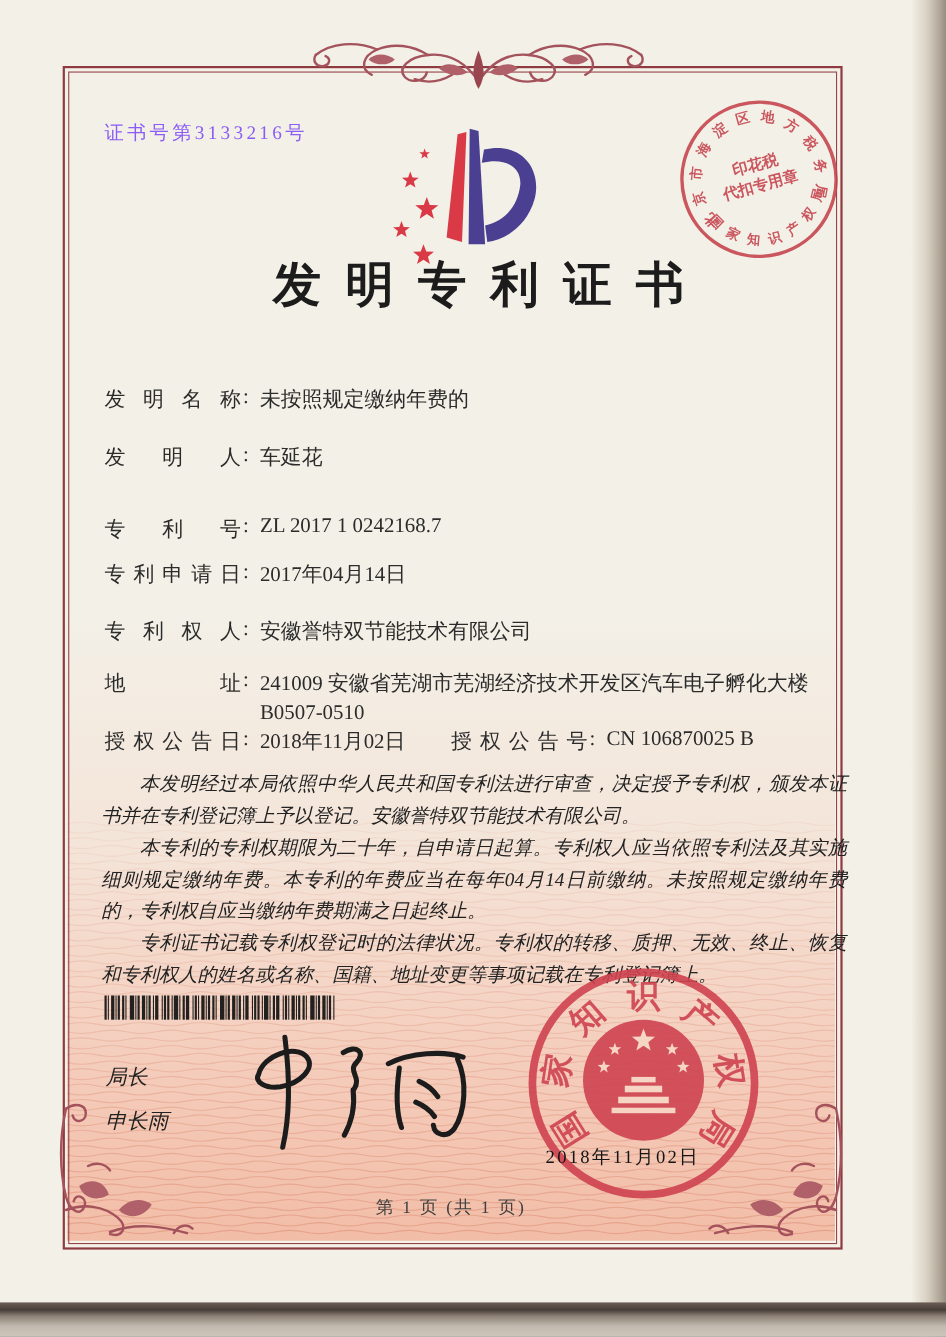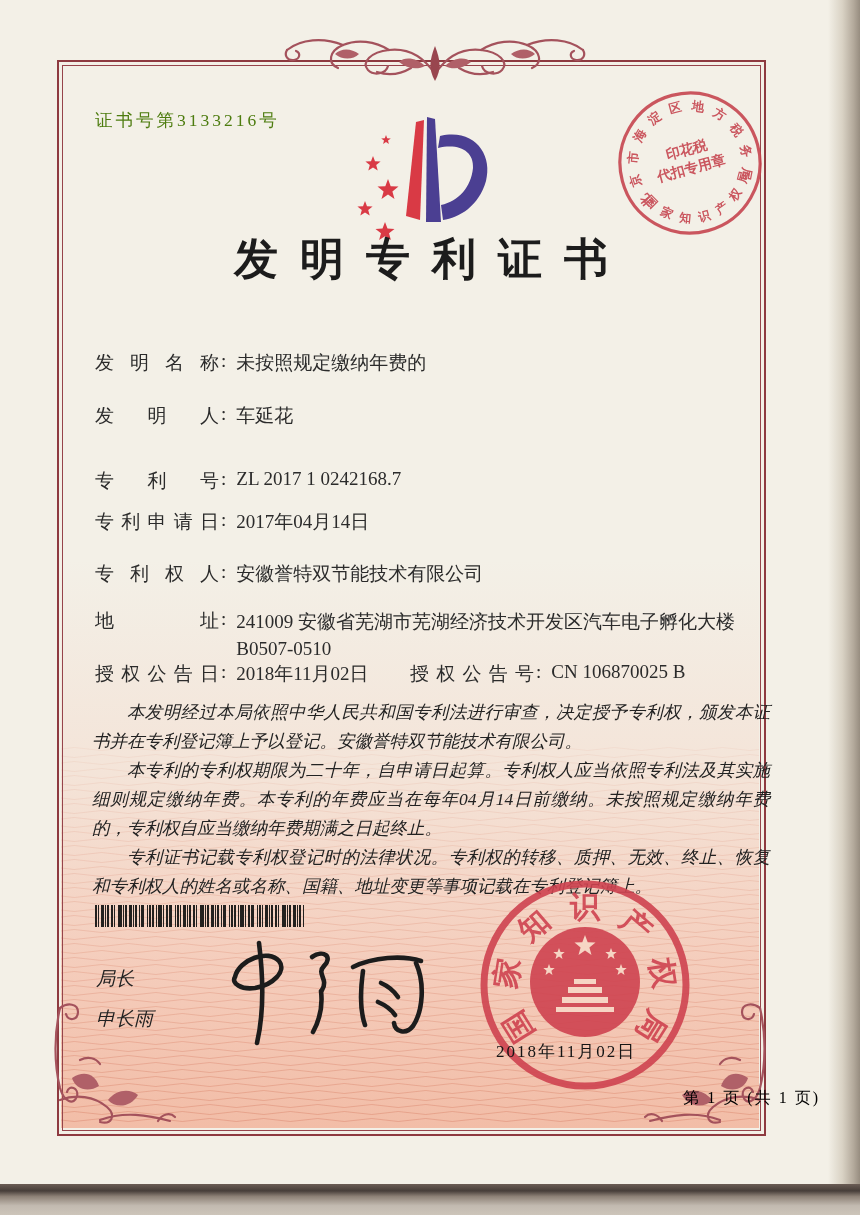--- a/index.html
+++ b/index.html
@@ -8,24 +8,24 @@
   .abs{position:absolute;}
   
   .frame{position:absolute;left:57px;top:60px;width:705px;height:1072px;
          border:2.5px solid #8e3a40;}
   .frame-inner{position:absolute;inset:3px;border:1.5px solid #96444b;}
   
   .pinkband{position:absolute;left:61px;top:560px;width:698px;height:568px;
     background:linear-gradient(to bottom,rgba(246,207,190,0) 0%,rgba(246,205,188,0.35) 38%,
                rgba(245,197,178,0.8) 70%,#f2bda7 100%);}
   
-  .cert-no{left:95px;top:108px;font-size:17.5px;letter-spacing:3px;color:#4d7c0f;}
+  .cert-no{left:95px;top:108px;font-size:17.5px;letter-spacing:3px;color:#8b5cf6;}
   
   .title{left:0;top:230px;width:820px;text-align:center;font-size:44px;font-weight:bold;
-         letter-spacing:22px;padding-left:22px;color:#1c1c1c;}
+         letter-spacing:22px;padding-left:36px;color:#1c1c1c;}
   
   .row{left:95px;font-size:19px;white-space:nowrap;}
   .row .lbl{display:inline-block;width:124px;text-align:justify;text-align-last:justify;
             vertical-align:top;}
   .row .colon{display:inline-block;margin:0 10px 0 2px;vertical-align:top;}
   .row .val{display:inline-block;vertical-align:top;}
   .row.wrap{white-space:normal;}
   .row.wrap .val{width:512px;line-height:27px;}
   .grant-right{position:absolute;left:315px;top:0;}
   
@@ -33,21 +33,21 @@
          text-align:justify;font-style:italic;color:#222;}
   .paras p{margin:0;text-indent:2em;}
   
   .barcode{left:95px;top:905px;width:212px;height:22px;}
   .barcode i{position:absolute;top:0;height:22px;background:#23211f;}
   
   .director-title{left:96px;top:966px;font-size:19px;font-family:"Liberation Sans","DejaVu Sans",sans-serif;color:#222;}
   .director-name{left:96px;top:1006px;font-size:19px;font-family:"Liberation Sans","DejaVu Sans",sans-serif;color:#222;}
   
   .seal-date{left:496px;top:1040px;font-size:17px;letter-spacing:2px;color:#151515;z-index:6;}
-  .footer{left:0;top:1088px;width:820px;text-align:right;font-size:16px;letter-spacing:2px;color:#000000;}
+  .footer{left:0;top:1088px;width:820px;text-align:center;font-size:16px;letter-spacing:2px;color:#404040;}
   svg{display:block;}
   .z5{z-index:5;} .z4{z-index:4;} .z3{z-index:3;font-style:italic;}
   
   .edge-bottom{left:0;top:1184px;width:860px;height:31px;
     background:linear-gradient(to bottom,#6b5d55 0%,#473e39 22%,#8d8176 40%,#c2bab0 70%,#cdc5ba 100%);}
   .edge-right{left:828px;top:0;width:32px;height:1215px;
     background:linear-gradient(to right,rgba(220,213,200,0) 0%,#d9d2c4 45%,#b3a99b 80%,#978d80 100%);}
 </style>
 </head>
 <body>

